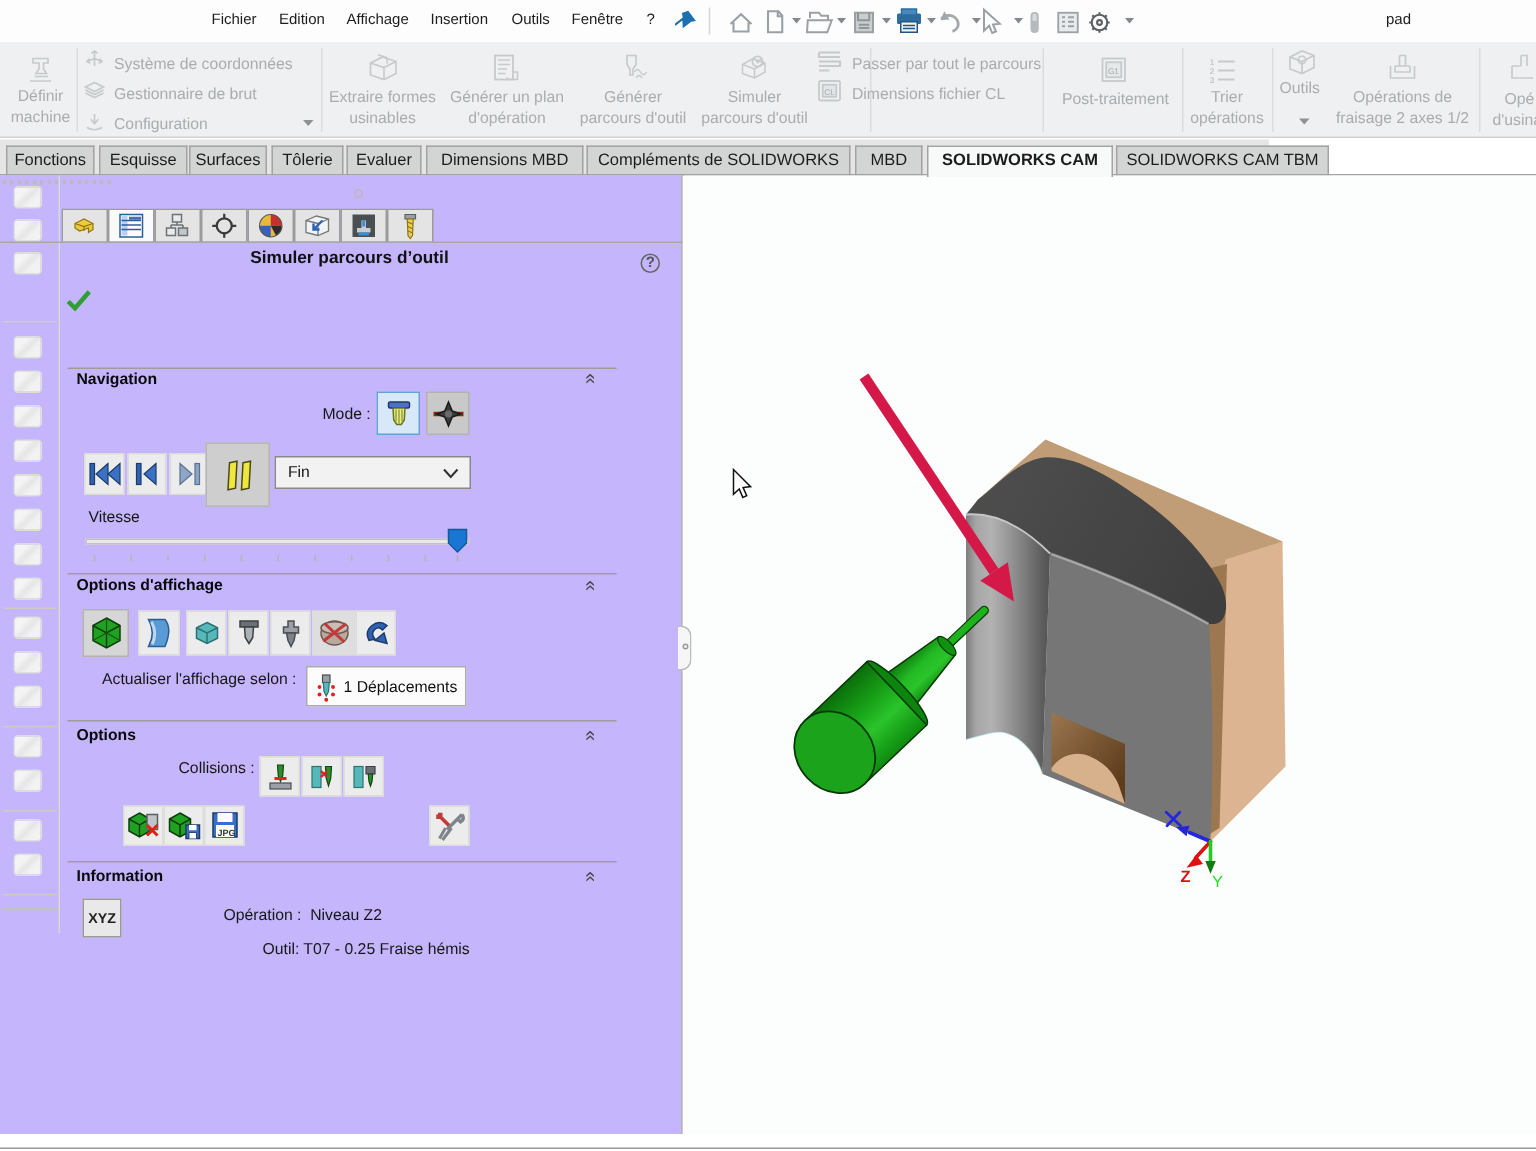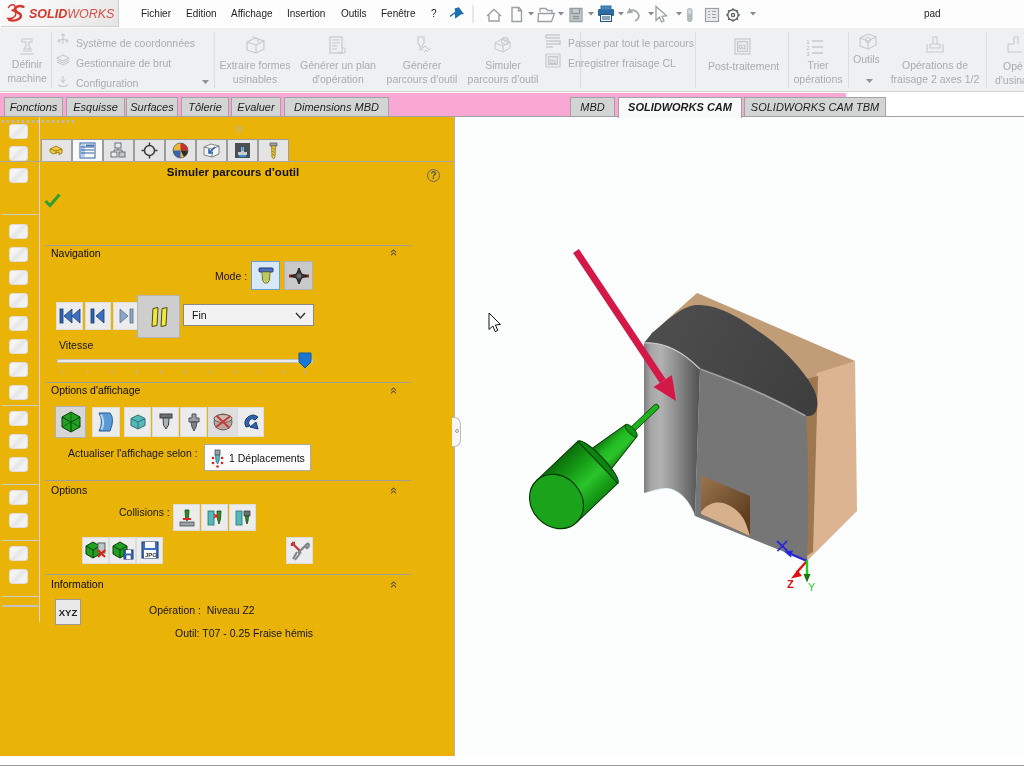--- a/index.html
+++ b/index.html
@@ -9,48 +9,39 @@
 .t{position:absolute;white-space:nowrap;}
 
 #menubar{position:absolute;left:0;top:0;width:1024px;height:28px;background:#fdfdfd;}
 #logo{position:absolute;left:1px;top:0;width:118px;height:27px;background:linear-gradient(135deg,#fcfcfc 0%,#f2f2f2 55%,#e4e4e4 100%);border-right:1px solid #cfcfcf;border-bottom:1px solid #cfcfcf;}
 .menu{position:absolute;top:8px;font-size:10px;color:#1d1d1d;}
 
 #ribbon{position:absolute;left:0;top:28px;width:1024px;height:64px;background:#eef0f1;border-bottom:1px solid #d2d2d2;}
 .rsep{position:absolute;top:4px;height:56px;width:1px;background:#dadcdd;}
 .rtxt{position:absolute;font-size:10.5px;color:#a9adb0;white-space:nowrap;text-align:center;line-height:14px;}
 
-#tabstrip{position:absolute;left:0;top:93px;width:846px;height:24px;background:#f9a8d4;font-style:italic;}
+#tabstrip{position:absolute;left:0;top:93px;width:846px;height:24px;background:#e5e5e5;}
 .tab{position:absolute;top:4px;height:20px;background:#d3d4d4;border:1px solid #a3a3a3;border-bottom:none;font-size:11px;color:#1c1c1c;text-align:center;line-height:19px;}
 #tabline{position:absolute;left:0;top:116px;width:1024px;height:1px;background:#a3a3a3;}
 
-#panel{position:absolute;left:0;top:117px;width:455px;height:639px;background:#eab308;border-right:1px solid #b5b5b5;}
+#panel{position:absolute;left:0;top:117px;width:455px;height:639px;background:#c4b5fd;border-right:1px solid #b5b5b5;}
 #viewport{position:absolute;left:456px;top:117px;width:568px;height:639px;background:#fcfdfd;}
 #strip{position:absolute;left:0;top:0;width:40px;height:505px;border-right:1px solid #d8d8d8;}
 .sic{position:absolute;left:9px;width:19px;height:15px;border:1px solid #dedede;background:linear-gradient(135deg,#f4f4f4 30%,#e6e6e6 50%,#f2f2f2 70%);border-radius:3px;}
 .ssep{position:absolute;left:2px;width:36px;height:1px;background:#cccccc;}
 .hr{position:absolute;height:1px;background:#9d9d9d;}
-.sect{position:absolute;font-size:10.5px;font-weight:normal;color:#0a0a0a;}
+.sect{position:absolute;font-size:10.5px;font-weight:bold;color:#0a0a0a;}
 .chev{position:absolute;font-size:13px;color:#444;transform:rotate(90deg);}
 .btn{position:absolute;background:#ececec;border:1px solid #dcdcdc;display:flex;align-items:center;justify-content:center;}
 .lbl{position:absolute;font-size:10.5px;color:#161616;white-space:nowrap;}
 #bottomline{position:absolute;left:0;top:765px;width:1024px;height:1px;background:#9a9a9a;}
 </style>
 </head>
 <body>
 <div id="menubar">
-  <div id="logo">
-    <svg width="118" height="27" viewBox="0 0 118 27">
-      <g stroke="#d6352b" fill="none" stroke-linecap="round">
-        <path d="M7.5 7.5 C9 4.5,13 3.8,14 6.2 C14.8 8.2,13 10.2,10.5 10.6 C13.5 10.6,15.5 12.2,14.7 14.8 C13.8 17.8,10 19.3,6.5 18.2" stroke-width="1.5"></path>
-        <path d="M22.5 6.8 C18.5 5.2,14.5 6.4,14.2 9.2 C14 11.5,16.5 12.3,18.3 13.4 C20.3 14.6,20.5 16.8,18.3 18.6 C16 20.5,11.5 21,8.2 19.8" stroke-width="2.5"></path>
-      </g>
-      <text x="28" y="18" font-family="Liberation Sans,sans-serif" font-size="12.5" font-weight="bold" font-style="italic" fill="#d6352b">SOLID<tspan font-weight="normal" fill="#dd4f44">WORKS</tspan></text>
-    </svg>
-  </div>
   <svg class="abs" style="left:450px;top:4px;" width="310" height="21" viewBox="0 0 310 21">
     <g>
       <path d="M8 3 L14 9 L11 10 L6 15 L5 10 L1 14 L0 13 L5 8 L4 5 Z" fill="#1d6fae" transform="rotate(8 7 9)"></path>
       <line x1="23" y1="1" x2="23" y2="19" stroke="#d5d5d5"></line>
       <g stroke="#9aa0a4" fill="none" stroke-width="1.4">
         <path d="M37 12 L44 5.5 L51 12 M39 11 L39 17 L49 17 L49 11"></path>
         <path d="M62 3.5 L69 3.5 L71.5 6.5 L71.5 17.5 L62 17.5 Z M68.5 3.5 L68.5 6.8 L71.5 6.8"></path>
         <path d="M90 8 L90 4.5 L96 4.5 L97.5 6.5 L102 6.5 L102 9 M88.5 9.5 L104.5 9.5 L101.5 17.5 L88 17.5 Z" stroke-width="1.3"></path>
         <g stroke-width="1.3">
             <path d="M120 4.5 L132 4.5 L132 17.5 L120 17.5 Z" fill="#c9ced1"></path>
@@ -175,35 +166,36 @@
   <div class="rtxt" style="left:76px;top:28px;text-align:right;">Gestionnaire de brut</div>
   <div class="rtxt" style="left:76px;top:48px;text-align:left;">Configuration</div>
   <svg class="abs" style="left:201px;top:50px;" width="10" height="8">
       <path d="M1 2 l7 0 l-3.5 4 z" fill="#8e9295"></path>
     </svg>
   <div class="rtxt" style="left:215px;top:30px;width:80px;">Extraire formes<br>usinables</div>
   <div class="rtxt" style="left:296px;top:30px;width:84px;">Générer un plan<br>d'opération</div>
   <div class="rtxt" style="left:380px;top:30px;width:84px;">Générer<br>parcours d'outil</div>
   <div class="rtxt" style="left:461px;top:30px;width:84px;">Simuler<br>parcours d'outil</div>
   <div class="rtxt" style="left:568px;top:7.5px;text-align:left;">Passer par tout le parcours</div>
-  <div class="rtxt" style="left:568px;top:28px;text-align:left;">Enregistrer fraisage CL</div>
+  <div class="rtxt" style="left:568px;top:28px;text-align:left;">Dimensions fichier CL</div>
   <div class="rtxt" style="left:708px;top:30.5px;text-align:left;">Post-traitement</div>
   <div class="rtxt" style="left:790px;top:30px;width:56px;">Trier<br>opérations</div>
   <div class="rtxt" style="left:853px;top:24px;text-align:left;">Outils</div>
   <div class="rtxt" style="left:889px;top:30px;width:92px;">Opérations de<br>fraisage 2 axes 1/2</div>
   <div class="rtxt" style="left:1003px;top:30.5px;text-align:left;">Opé</div>
   <div class="rtxt" style="left:995px;top:44.5px;text-align:left;">d'usina</div>
 </div>
 <div id="tabstrip">
   <div class="tab" style="left:4px;width:59px;">Fonctions</div>
   <div class="tab" style="left:66px;width:59px;">Esquisse</div>
   <div class="tab" style="left:126px;width:52px;">Surfaces</div>
   <div class="tab" style="left:181px;width:48px;">Tôlerie</div>
   <div class="tab" style="left:231px;width:50px;">Evaluer</div>
   <div class="tab" style="left:284px;width:105px;">Dimensions MBD</div>
+  <div class="tab" style="left:391px;width:176px;">Compléments de SOLIDWORKS</div>
   <div class="tab" style="left:570px;width:45px;">MBD</div>
   <div class="tab" style="left:618px;width:124px;background:#f8f9f9;font-weight:bold;height:21px;z-index:3;">SOLIDWORKS CAM</div>
   <div class="tab" style="left:744px;width:142px;">SOLIDWORKS CAM TBM</div>
 </div>
 <div id="tabline"></div>
 <div id="panel">
   <div id="strip">
     <div class="sic" style="top:7px;"></div>
       <div class="sic" style="top:29px;"></div>
       <div class="sic" style="top:51px;"></div>

